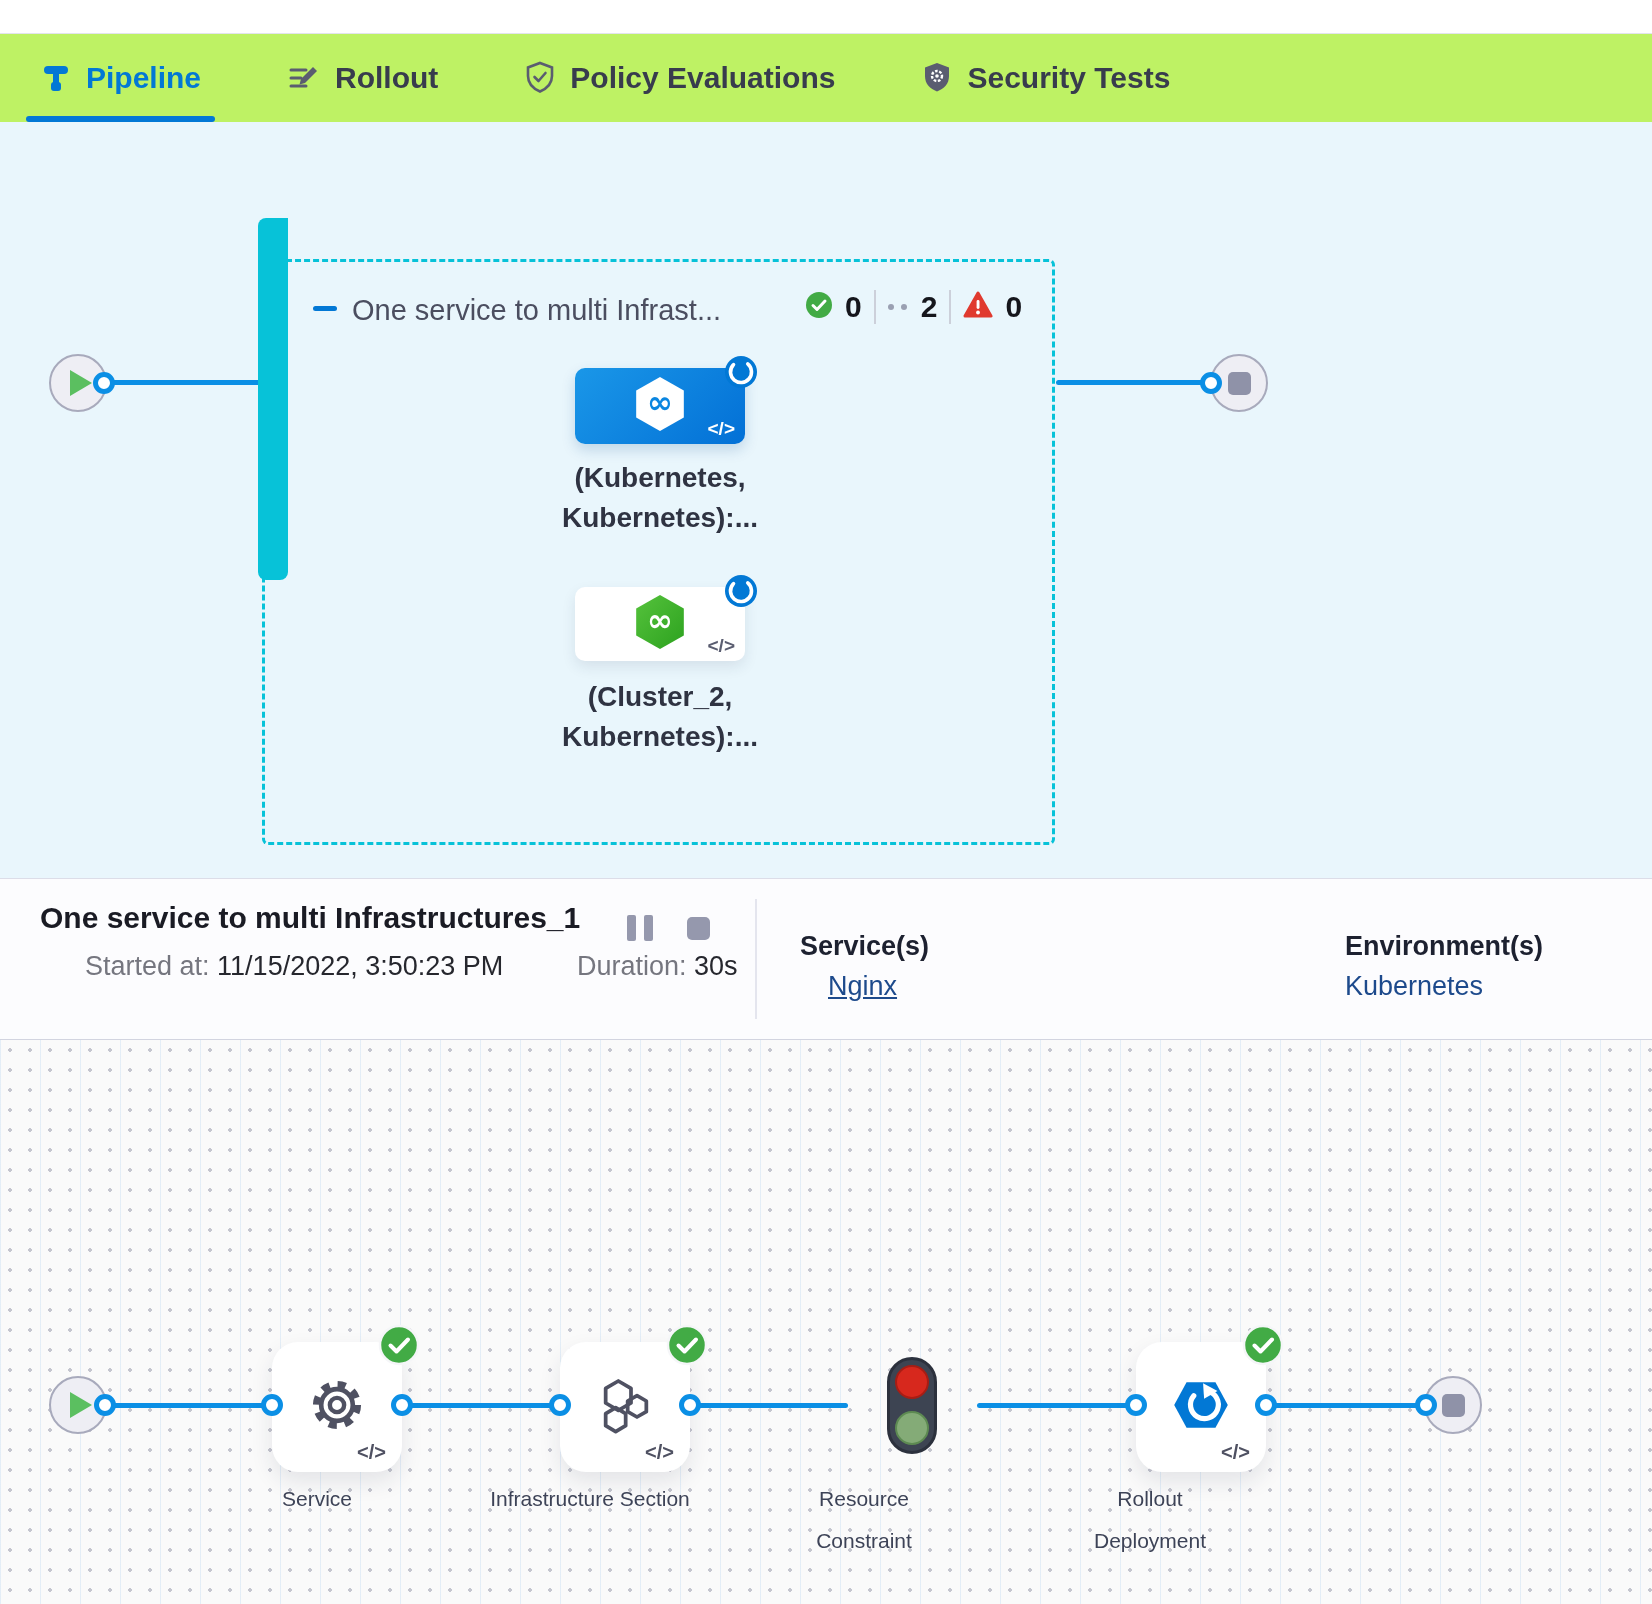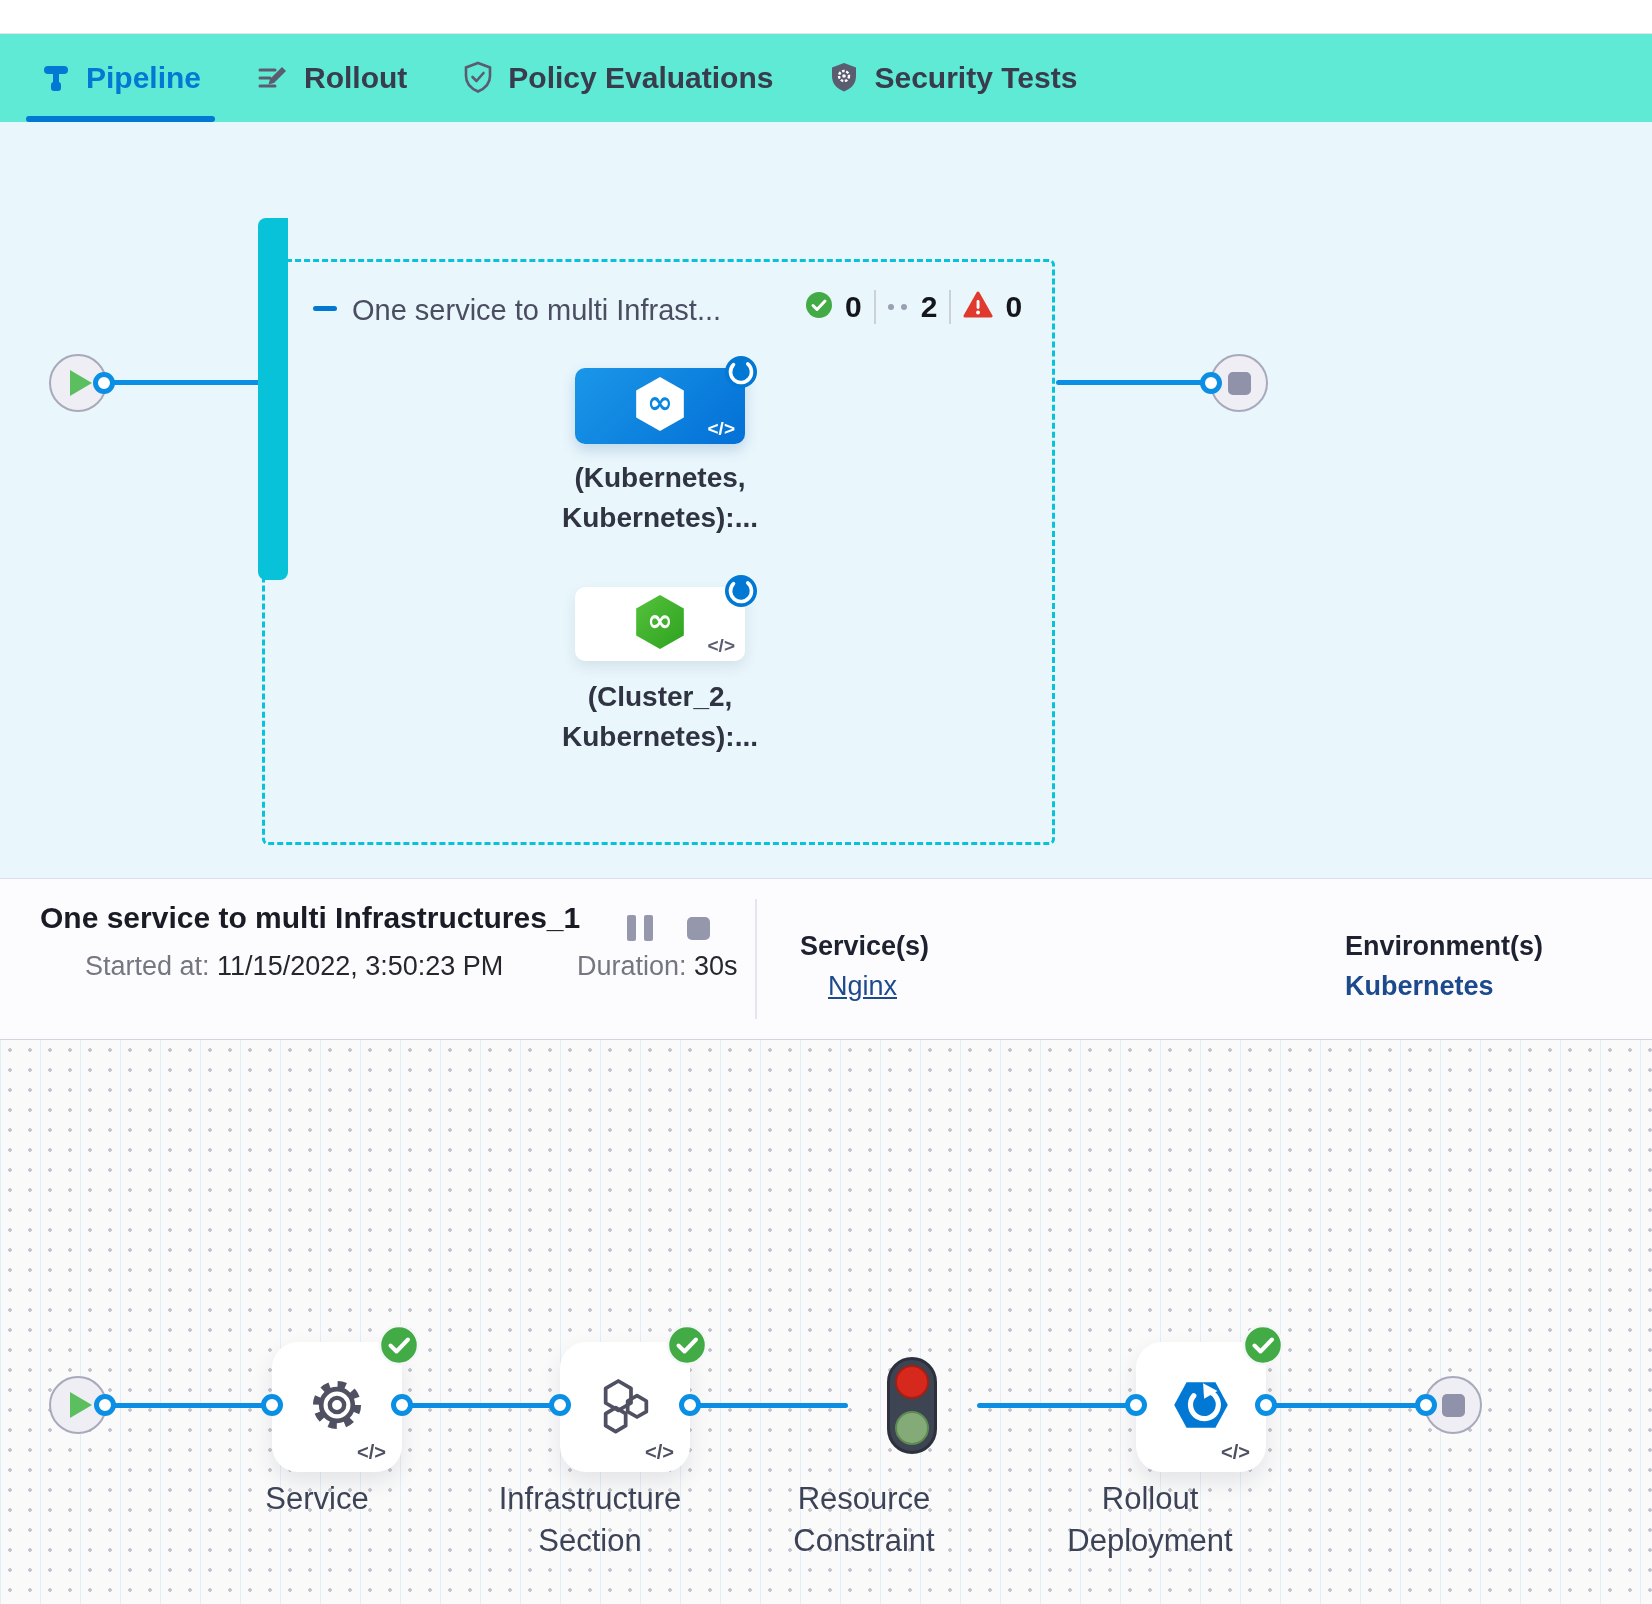--- a/index.html
+++ b/index.html
@@ -2,21 +2,21 @@
 <html><head>
 <meta charset="utf-8">
 <style>
   * { margin:0; padding:0; box-sizing:border-box; }
   html,body { width:1652px; height:1604px; overflow:hidden; background:#fff;
     font-family:"Liberation Sans","DejaVu Sans",sans-serif; }
   .abs { position:absolute; }
 
   
   .topstrip { height:34px; background:#fff; border-bottom:1px solid #e3e4ec; }
-  .tabrow { height:88px; background:#5eead4; display:flex; align-items:center; padding-left:40px; gap:55px; position:relative; }
+  .tabrow { height:88px; background:#bef264; display:flex; align-items:center; padding-left:40px; gap:86px; position:relative; }
   .tab { display:flex; align-items:center; gap:14px; font-size:30px; font-weight:600; color:#383c4d; cursor:pointer; position:relative; height:100%; }
   .tab.active { color:#0278d5; }
   .tab.active::after { content:""; position:absolute; left:-14px; right:-14px; bottom:0; height:6px; background:#0278d5; border-radius:4px; }
   .tab svg { display:block; }
 
   
   .graph { position:relative; height:756px; background:#e9f6fc; }
   .line { position:absolute; height:5px; background:#0b8fe5; border-radius:3px; z-index:1; }
   .port { position:absolute; width:22px; height:22px; border-radius:50%; background:#fff; border:5px solid #0b8fe5; z-index:5; }
   .endpoint { position:absolute; width:58px; height:58px; border-radius:50%; background:#eeeef4; border:2px solid #a8aabc; z-index:2; display:flex; align-items:center; justify-content:center; }
@@ -61,21 +61,21 @@
   
   .canvas { position:relative; height:564px; background-color:#fafafa;
     background-image:
       linear-gradient(to right, rgba(150,195,235,.22) 1.5px, transparent 1.5px),
       radial-gradient(circle, #c5c6cf 1.7px, transparent 2px);
     background-size:40px 40px, 20px 20px; }
   .step-card { position:absolute; width:130px; height:130px; background:#fff; border-radius:26px;
     box-shadow:0 10px 22px rgba(30,40,70,.10); display:flex; align-items:center; justify-content:center; z-index:3; cursor:pointer; }
   .step-card .code { position:absolute; right:16px; bottom:8px; font-size:20px; font-weight:bold; color:#4f5162; }
   .check-badge { position:absolute; z-index:6; }
-  .step-label { position:absolute; text-align:center; font-size:31px; line-height:42px; color:#3d4357; z-index:3; }
+  .step-label { position:absolute; text-align:center; font-size:21px; line-height:42px; color:#3d4357; z-index:3; }
   .traffic { position:absolute; width:50px; height:97px; background:#3d4452; border:3px solid #2c313d; border-radius:26px; z-index:3; cursor:pointer; }
   .traffic .red { position:absolute; left:5px; top:5px; width:34px; height:34px; border-radius:50%; background:#d7281d; border:2px solid #a81d14; }
   .traffic .green { position:absolute; left:5px; top:51px; width:34px; height:34px; border-radius:50%; background:#84ab77; border:2px solid #5d8a52; }
 </style>
 </head>
 <body>
 
 <div class="topstrip"></div>
 
 <div class="tabrow">
@@ -223,21 +223,21 @@
     <span class="lbl">Duration:</span>
     <span class="val">30s</span>
   </div>
 
   <div class="vdivider"></div>
 
   <div class="col-label" style="left:800px;">Service(s)</div>
   <div class="col-link" style="left:828px;text-decoration:underline;">Nginx</div>
 
   <div class="col-label" style="left:1345px;">Environment(s)</div>
-  <div class="col-link" style="left:1345px;font-weight:bold;">Kubernetes</div>
+  <div class="col-link" style="left:1345px;">Kubernetes</div>
 </div>
 
 <div class="canvas">
 
   <div class="line" style="left:110px; top:363px; width:162px;"></div>
   <div class="line" style="left:402px; top:363px; width:158px;"></div>
   <div class="line" style="left:690px; top:363px; width:158px;"></div>
   <div class="line" style="left:977px; top:363px; width:159px;"></div>
   <div class="line" style="left:1266px; top:363px; width:160px;"></div>
 

